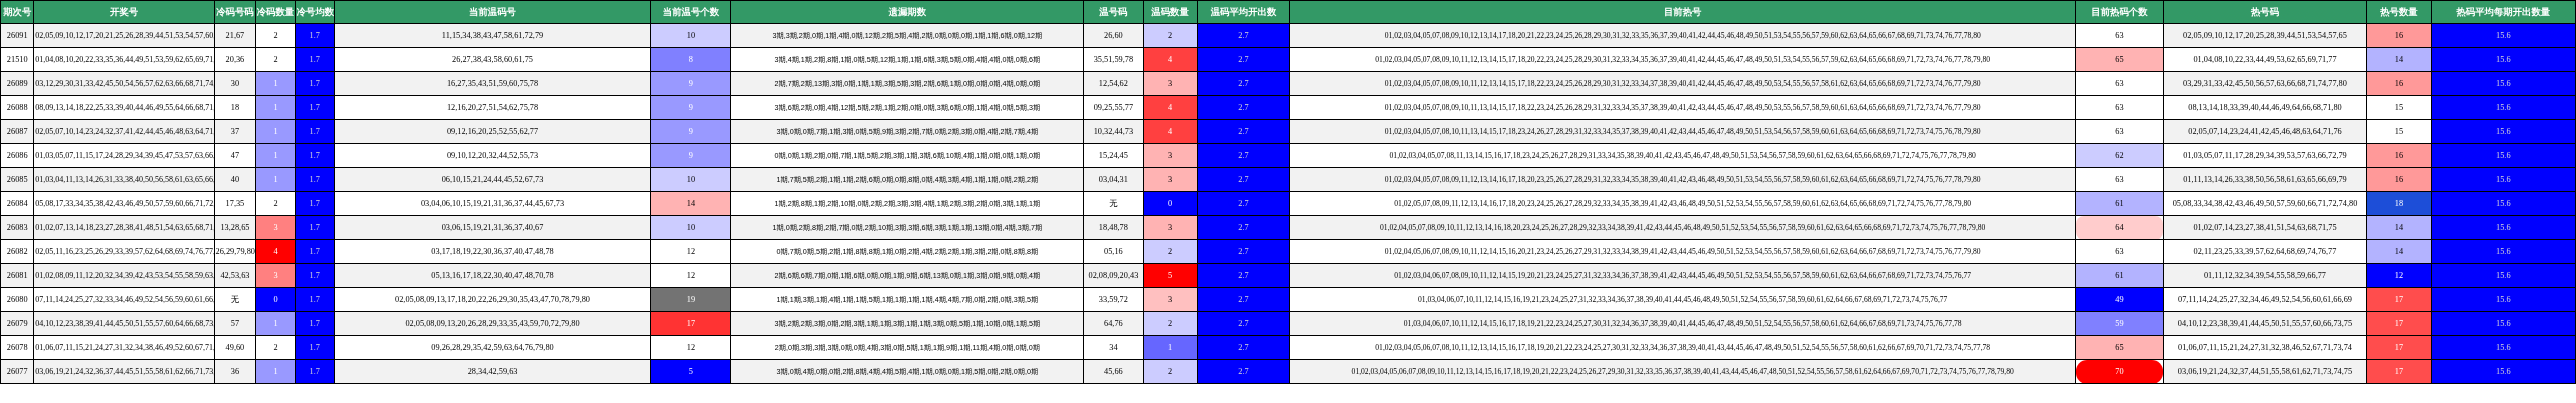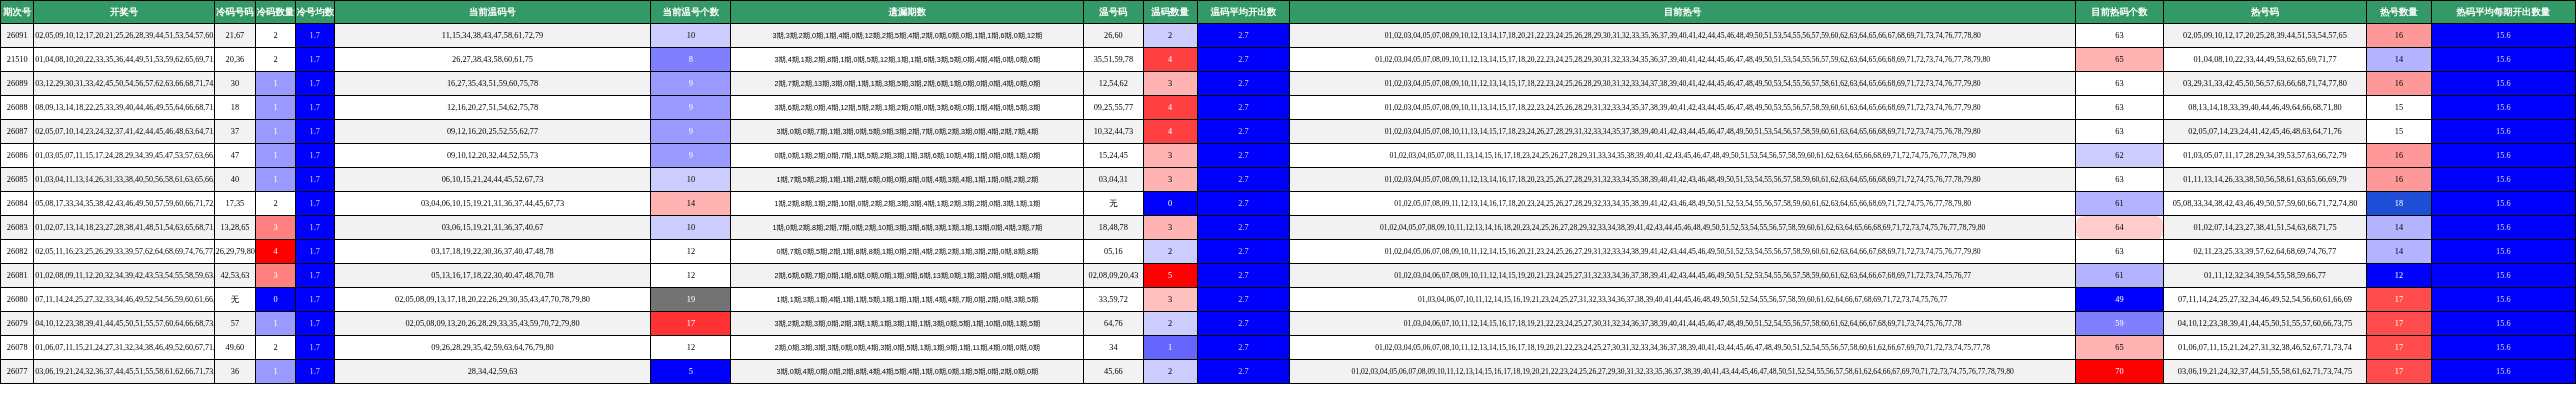--- a/index.html
+++ b/index.html
@@ -327,21 +327,21 @@
           <td class="col-cold_nums">36</td>
           <td class="col-cold_cnt" style="background-color: rgb(153, 153, 255); color: rgb(255, 255, 255);">1</td>
           <td class="col-cold_avg" style="background-color: rgb(0, 0, 255); color: rgb(214, 214, 214);">1.7</td>
           <td class="col-warm_cur">28,34,42,59,63</td>
           <td class="col-warm_cur_cnt" style="background-color: rgb(0, 0, 255); color: rgb(255, 255, 255);">5</td>
           <td class="col-miss">3期,0期,4期,0期,0期,2期,8期,4期,4期,5期,4期,1期,0期,0期,1期,5期,0期,2期,0期,0期</td>
           <td class="col-warm_nums">45,66</td>
           <td class="col-warm_cnt" style="background-color: rgb(204, 204, 255);">2</td>
           <td class="col-warm_avg" style="background-color: rgb(0, 0, 255); color: rgb(214, 214, 214);">2.7</td>
           <td class="col-hot_cur">01,02,03,04,05,06,07,08,09,10,11,12,13,14,15,16,17,18,19,20,21,22,23,24,25,26,27,29,30,31,32,33,35,36,37,38,39,40,41,43,44,45,46,47,48,50,51,52,54,55,56,57,58,61,62,64,66,67,69,70,71,72,73,74,75,76,77,78,79,80</td>
-          <td class="col-hot_cur_cnt" style="background-color: rgb(255, 0, 0); color: rgb(255, 255, 255);">70</td>
+          <td class="col-hot_cur_cnt" style="background-color: rgb(255, 0, 0); color: rgb(255, 255, 255); border-radius: 11px;">70</td>
           <td class="col-hot_nums">03,06,19,21,24,32,37,44,51,55,58,61,62,71,73,74,75</td>
           <td class="col-hot_cnt" style="background-color: rgb(255, 77, 77); color: rgb(255, 255, 255);">17</td>
           <td class="col-hot_avg" style="background-color: rgb(0, 0, 255); color: rgb(214, 214, 214);">15.6</td>
         </tr>
       </tbody>
   </table>
 </div>
 
 
 </body></html>

